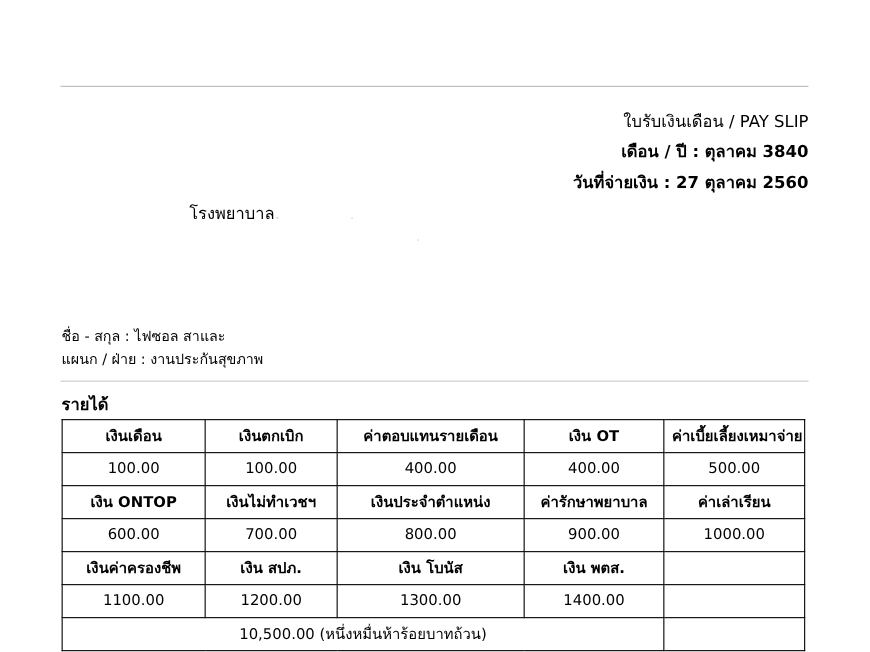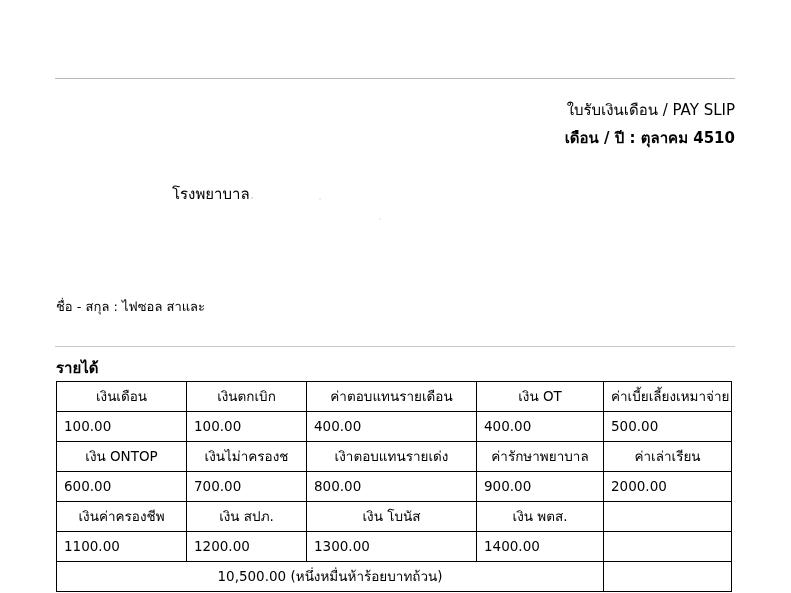--- a/index.html
+++ b/index.html
@@ -95,24 +95,24 @@
     border: 1px solid #000000;
     font-size: 13.5px;
     padding: 3px 7px 4px 7px;
     height: 22px;
     vertical-align: middle;
     white-space: nowrap;
     overflow: hidden;
   }
   td.head {
     text-align: center;
-    font-weight: normal;
+    font-weight: bold;
   }
   td.amt {
-    text-align: left;
+    text-align: center;
   }
   td.nb {
     border: none;
   }
   td.total {
     text-align: center;
     margin-left: 13px;
   }
   .col1 { width: 115px; }
   .col2 { width: 105px; }
@@ -122,32 +122,34 @@
 </style>
 </head>
 <body>
 
 <div class="page">
 
   <div class="rule-top"></div>
 
   <div class="header-block">
     <div class="header-line">ใบรับเงินเดือน / PAY SLIP</div>
-    <div class="header-line bold">เดือน / ปี : ตุลาคม 4510</div>
+    <div class="header-line bold">เดือน / ปี : ตุลาคม 3840</div>
+    <div class="header-line bold">วันที่จ่ายเงิน : 27 ตุลาคม 2560</div>
   </div>
 
   <div class="hospital">
     <span>โรงพยาบาล</span><span class="faint">.</span>
   </div>
 
   <div class="faint-dot" style="left:318px; top:188px;">.</div>
   <div class="faint-dot" style="left:378px; top:208px;">.</div>
 
   <div class="person-block">
     <div>ชื่อ - สกุล : ไฟซอล สาและ</div>
+    <div>แผนก / ฝ่าย : งานประกันสุขภาพ</div>
   </div>
 
   <div class="rule-mid"></div>
 
   <div class="income-label">รายได้</div>
 
   <div class="table-wrap">
     <table class="slip">
       <tbody>
         <tr>
@@ -159,31 +161,31 @@
         </tr>
         <tr>
           <td class="amt col1">100.00</td>
           <td class="amt col2">100.00</td>
           <td class="amt col3">400.00</td>
           <td class="amt col4">400.00</td>
           <td class="amt col5">500.00</td>
         </tr>
         <tr>
           <td class="head col1">เงิน ONTOP</td>
-          <td class="head col2">เงินไม่าครองช</td>
-          <td class="head col3">เงิาตอบแทนรายเด่ง</td>
+          <td class="head col2">เงินไม่ทำเวชฯ</td>
+          <td class="head col3">เงินประจำตำแหน่ง</td>
           <td class="head col4">ค่ารักษาพยาบาล</td>
           <td class="head col5">ค่าเล่าเรียน</td>
         </tr>
         <tr>
           <td class="amt col1">600.00</td>
           <td class="amt col2">700.00</td>
           <td class="amt col3">800.00</td>
           <td class="amt col4">900.00</td>
-          <td class="amt col5">2000.00</td>
+          <td class="amt col5">1000.00</td>
         </tr>
         <tr>
           <td class="head col1">เงินค่าครองชีพ</td>
           <td class="head col2">เงิน สปภ.</td>
           <td class="head col3">เงิน โบนัส</td>
           <td class="head col4">เงิน พตส.</td>
           <td class="nb col5"></td>
         </tr>
         <tr>
           <td class="amt col1">1100.00</td>

